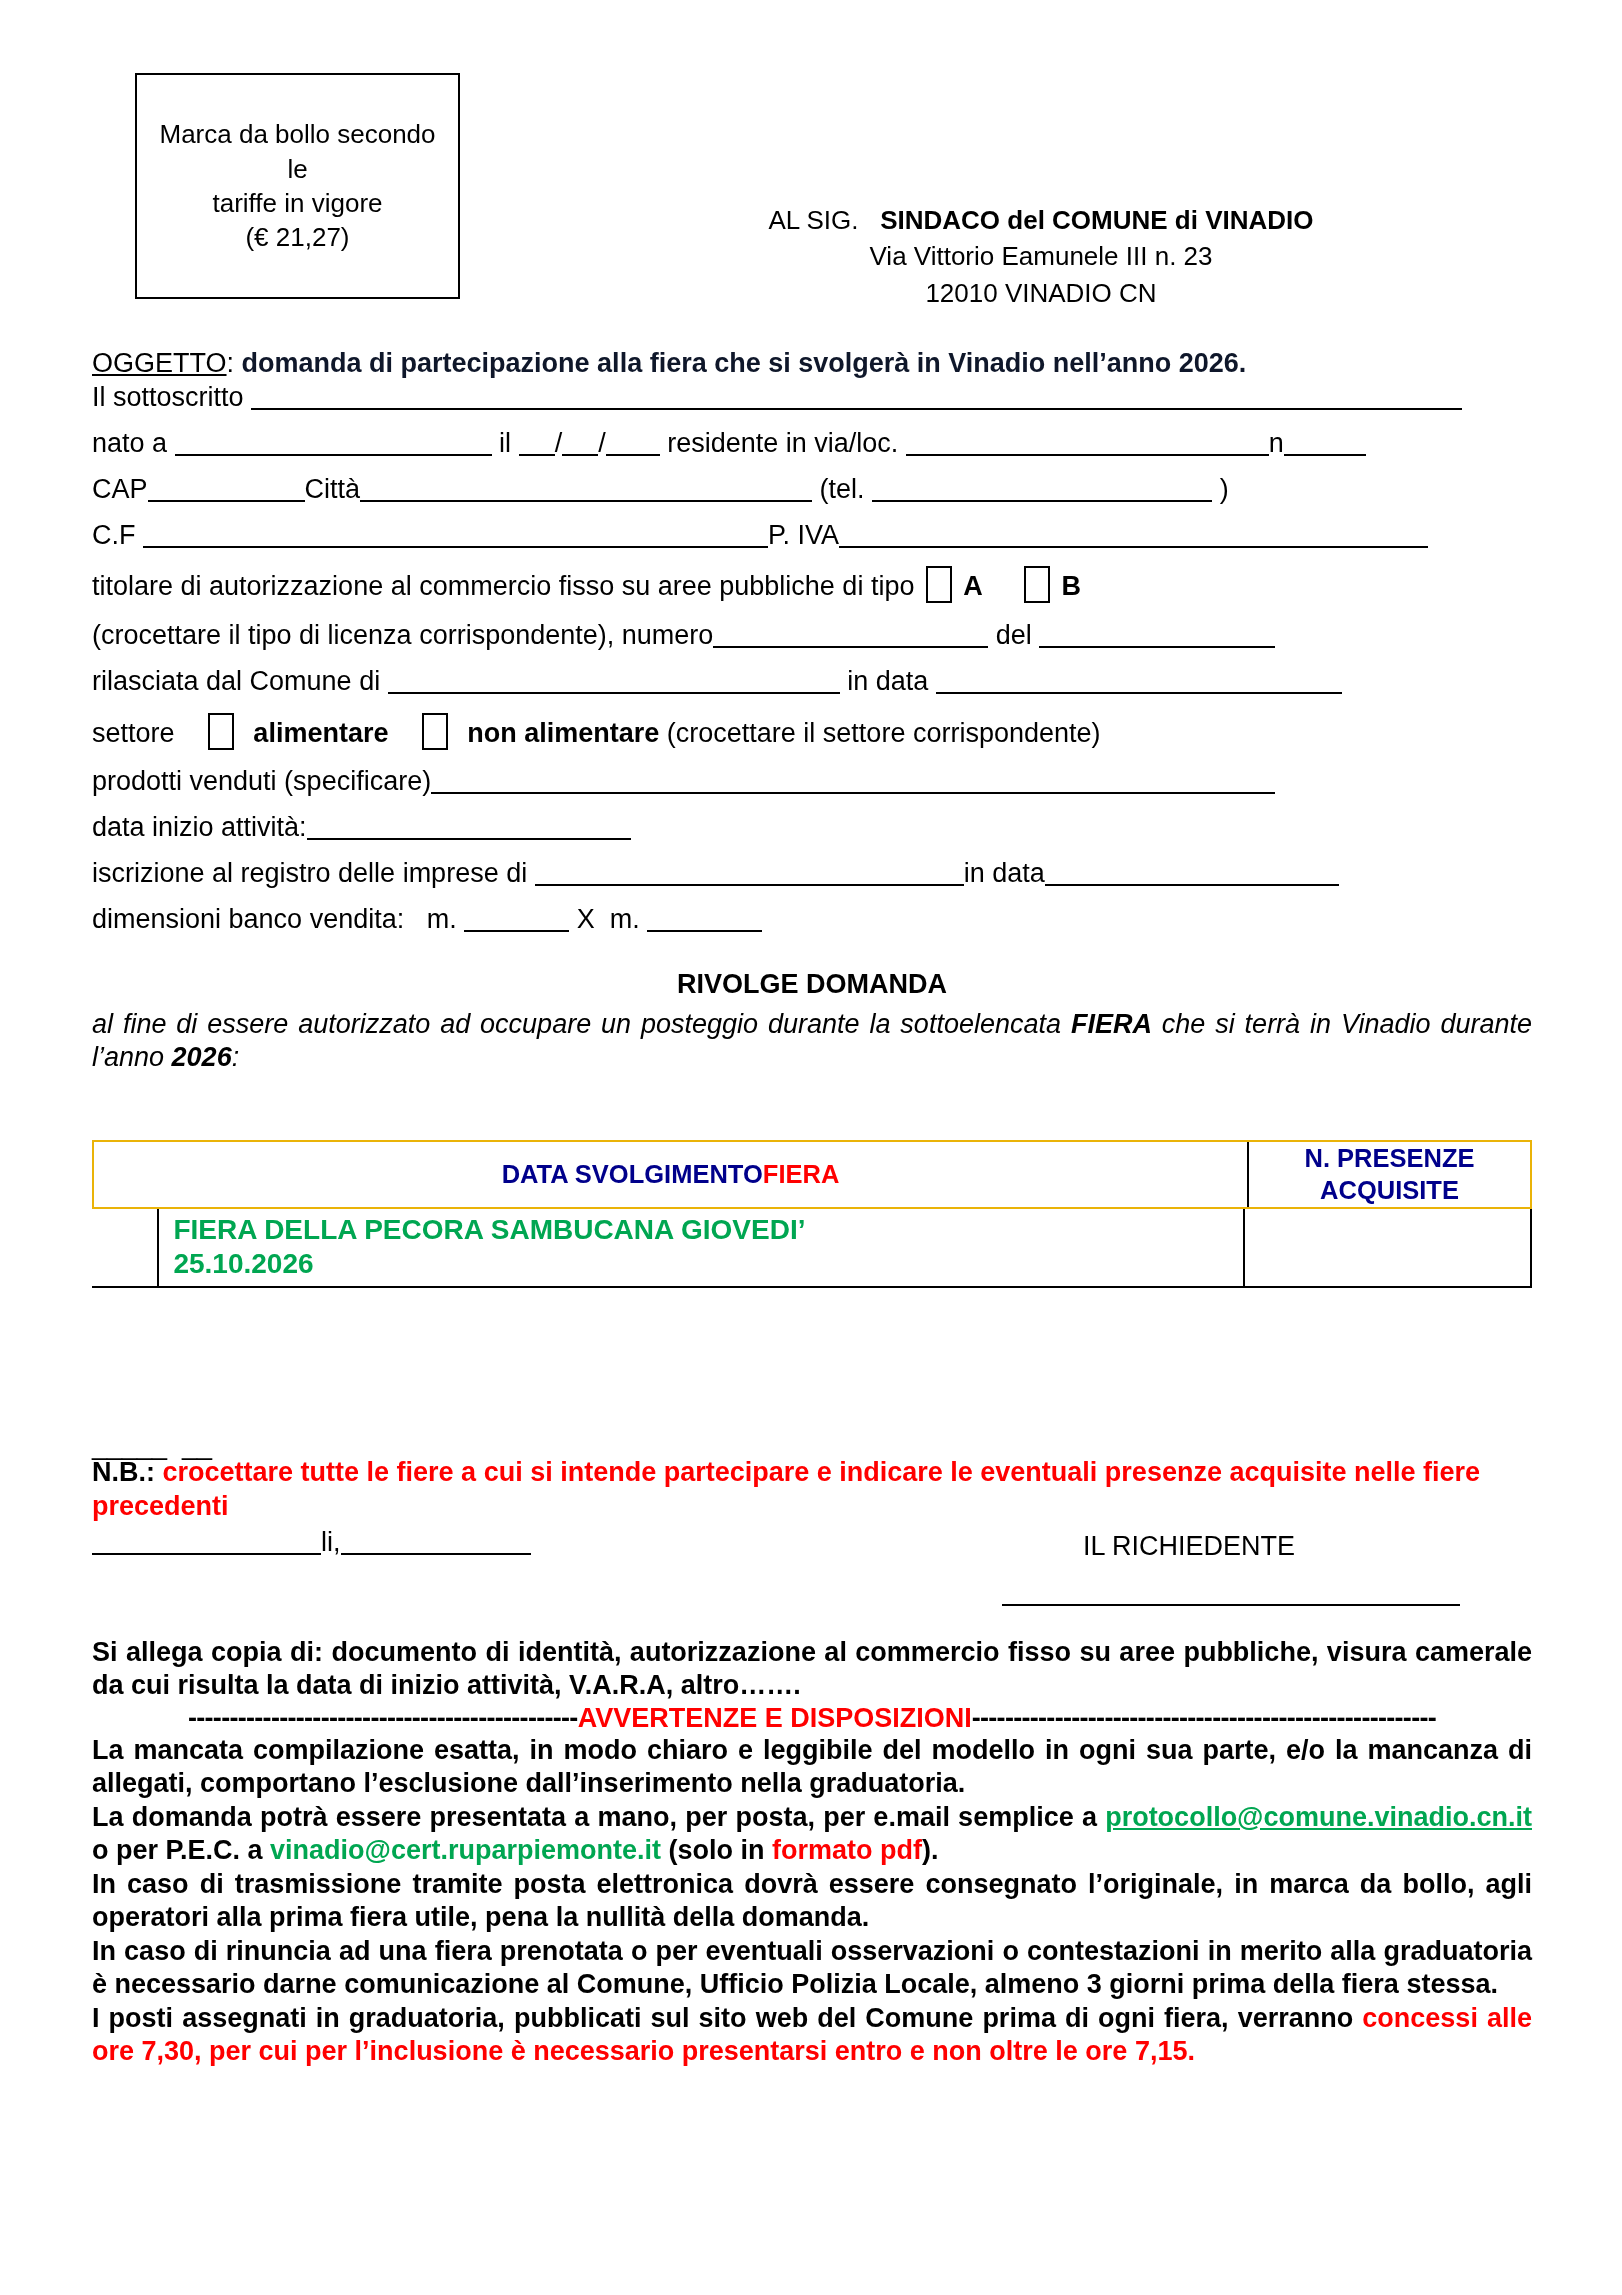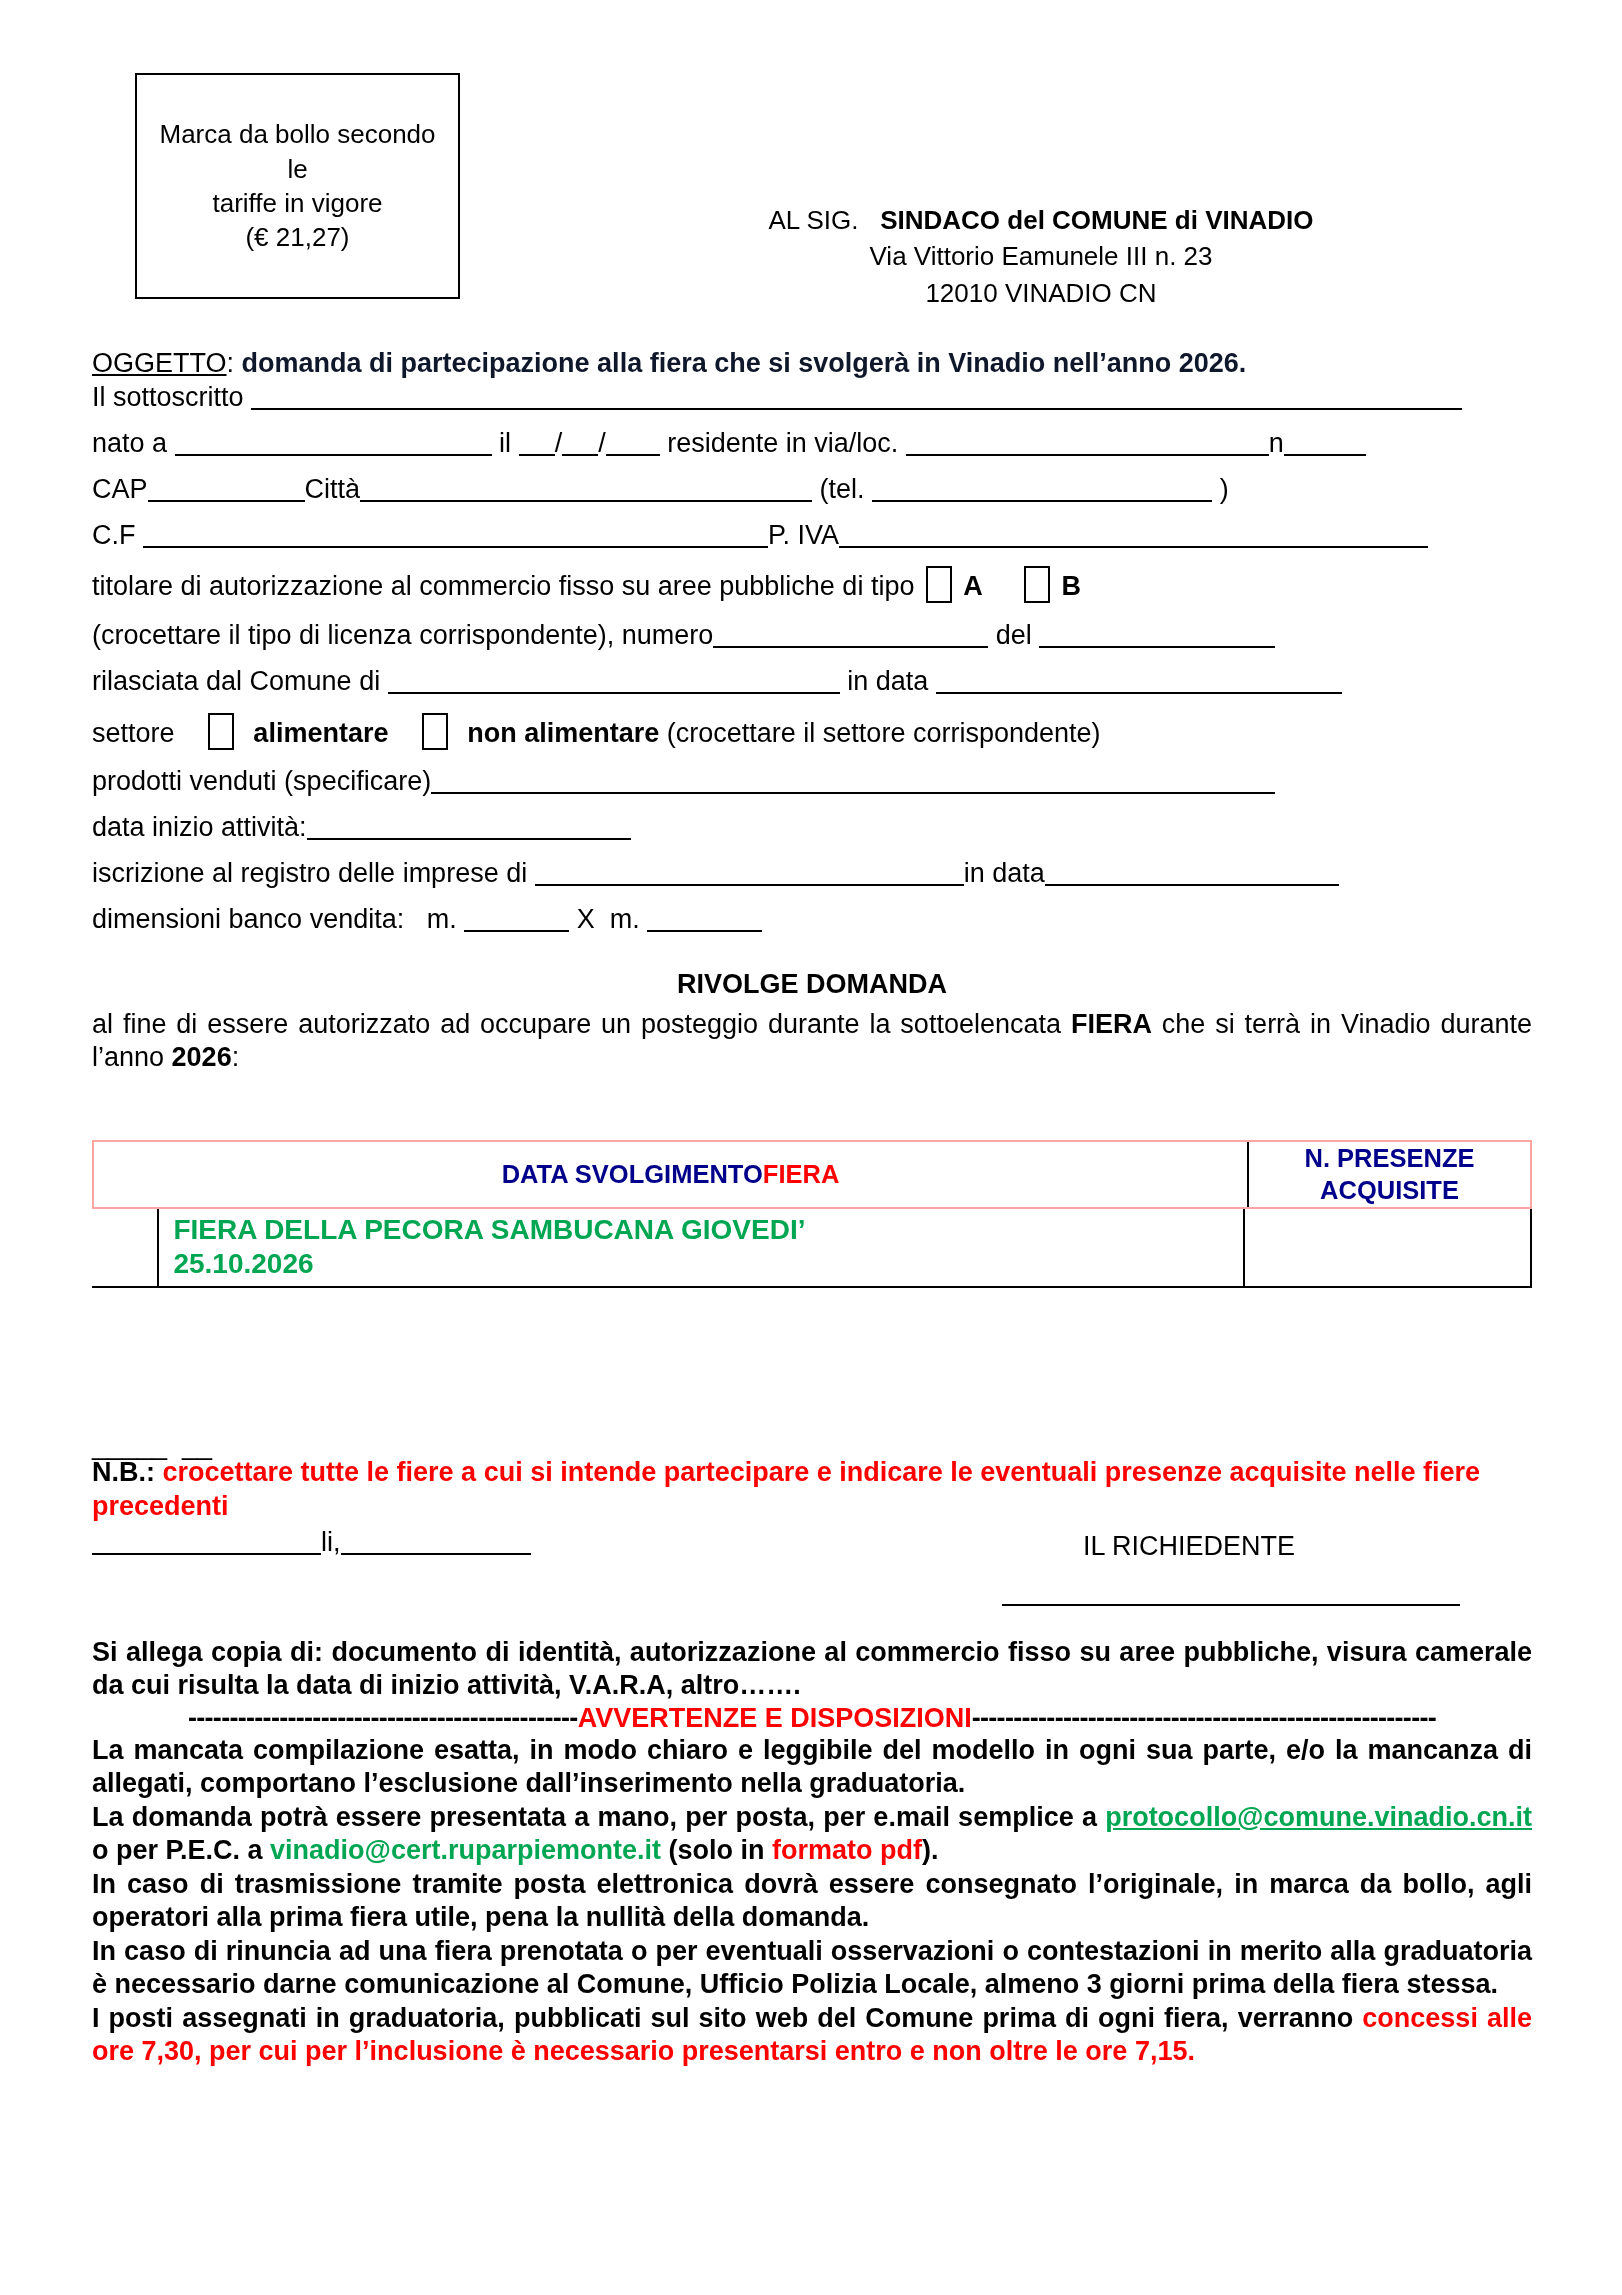--- a/index.html
+++ b/index.html
@@ -113,33 +113,34 @@
     text-align: center;
     font-size: 27px;
     font-weight: bold;
     margin-top: 36px;
   }
   .justpara {
     font-size: 27px;
     line-height: 1.22;
     text-align: justify;
     margin-top: 7.9px;
+    font-style: italic;
   }
   .justpara b { font-weight: bold; }
 
   
   .fair-table {
     position: absolute;
     left: 92px;
     top: 1140px;
     width: 1440px;
   }
   .ft-head {
     display: flex;
-    border: 2px solid #fca5a5;
+    border: 2px solid #eab308;
     box-sizing: border-box;
     height: 69px;
   }
   .ft-head .c1 {
     flex: 0 0 1153px;
     border-right: 2px solid #000;
     display: flex;
     align-items: center;
     justify-content: center;
     font-size: 25.5px;

